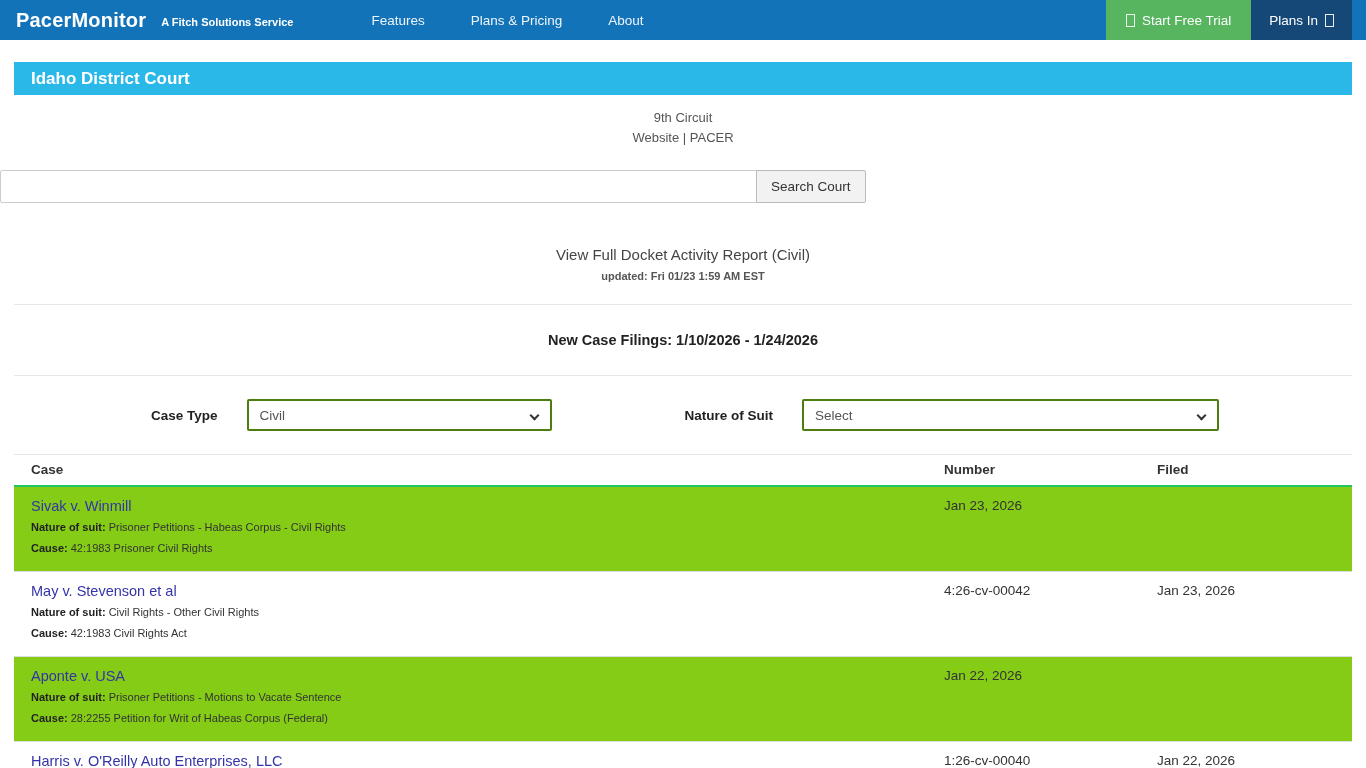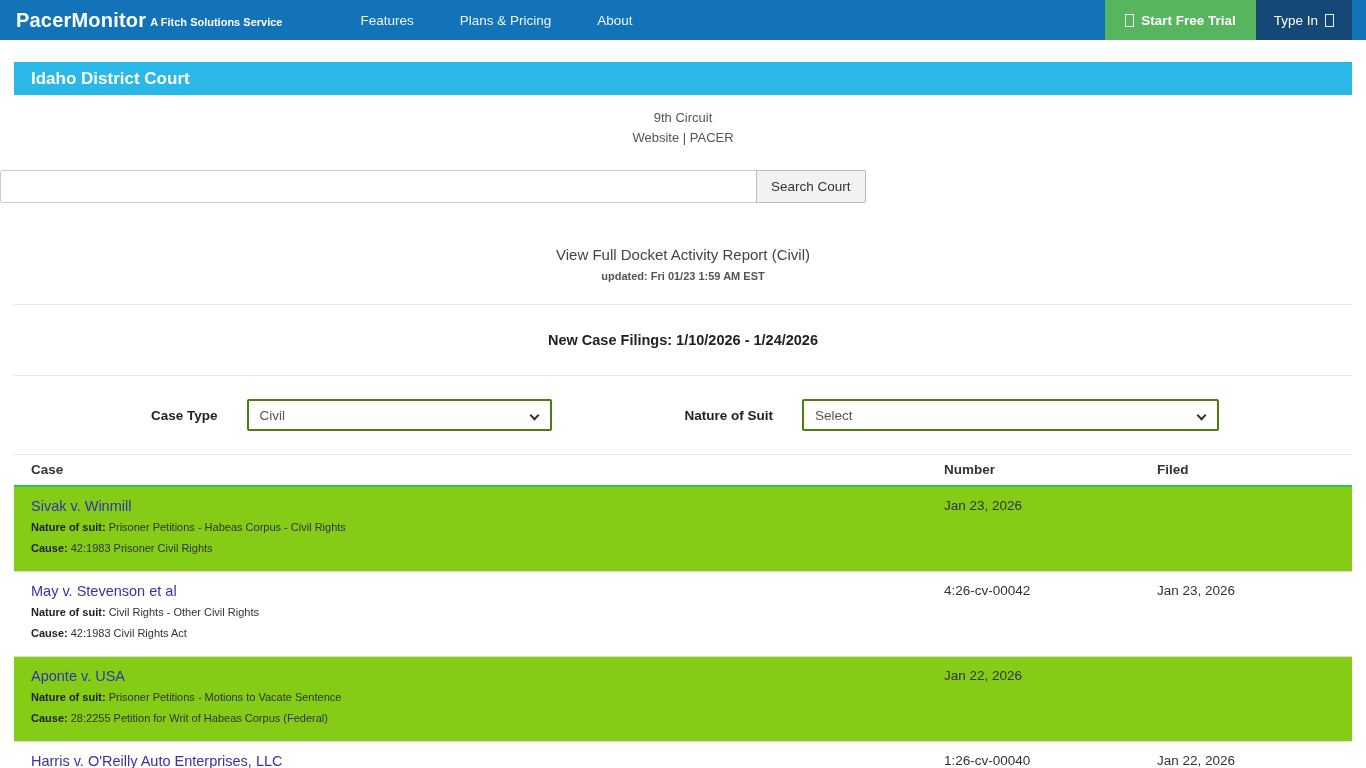--- a/index.html
+++ b/index.html
@@ -3,26 +3,26 @@
 <meta charset="utf-8">
 <style>
   * { margin: 0; padding: 0; box-sizing: border-box; }
   html, body { width: 1366px; height: 768px; background: #fff; overflow: hidden; }
   body { font-family: "Liberation Sans", sans-serif; color: #444; }
 
   
   .navbar { height: 40px; background: #1373b9; display: flex; align-items: stretch; }
   .brand-wrap { display: flex; align-items: center; padding-left: 16px; justify-content: flex-end; }
   .brand { color: #fff; font-size: 20px; font-weight: bold; letter-spacing: 0.2px; }
-  .tagline { color: #fff; font-size: 11px; font-weight: bold; margin-left: 4px; margin-top: 3px; }
+  .tagline { color: #fff; font-size: 11px; font-weight: bold; margin-left: 15px; margin-top: 3px; }
   .nav-links { display: flex; align-items: center; margin-left: 55px; }
   .nav-link { color: #eef5fb; font-size: 13.5px; padding: 0 23px; cursor: pointer; }
   .nav-spacer { flex: 1; }
   .btn-trial { background: #57b45f; color: #fff; font-size: 13.5px; border: none;
-               padding: 0 20px; display: flex; align-items: center; gap: 7px; cursor: pointer; font-weight: bold; }
+               padding: 0 20px; display: flex; align-items: center; gap: 7px; cursor: pointer; }
   .btn-signin { background: #154876; color: #fff; font-size: 13.5px; border: none;
                 padding: 0 18px; display: flex; align-items: center; gap: 7px; cursor: pointer; }
   .navbar-endcap { width: 14px; }
   .tofu { display: inline-block; width: 9px; height: 13px; border: 1px solid rgba(255,255,255,.9); }
 
   
   .court-bar { margin: 22px 14px 0; height: 33px; background: #29b8e8; color: #fff;
                font-size: 17px; font-weight: bold; display: flex; align-items: center;
                padding-left: 17px; }
 
@@ -85,21 +85,21 @@
     <span class="nav-link">Features</span>
     <span class="nav-link">Plans &amp; Pricing</span>
     <span class="nav-link">About</span>
   </div>
   <div class="nav-spacer"></div>
   <button class="btn-trial">
     <span class="tofu"></span>
     <span>Start Free Trial</span>
   </button>
   <button class="btn-signin">
-    <span>Type In</span>
+    <span>Plans In</span>
     <span class="tofu"></span>
   </button>
   <div class="navbar-endcap"></div>
 </div>
 
 <div class="court-bar">
   <span>Idaho District Court</span>
 </div>
 
 <div class="center-block">

